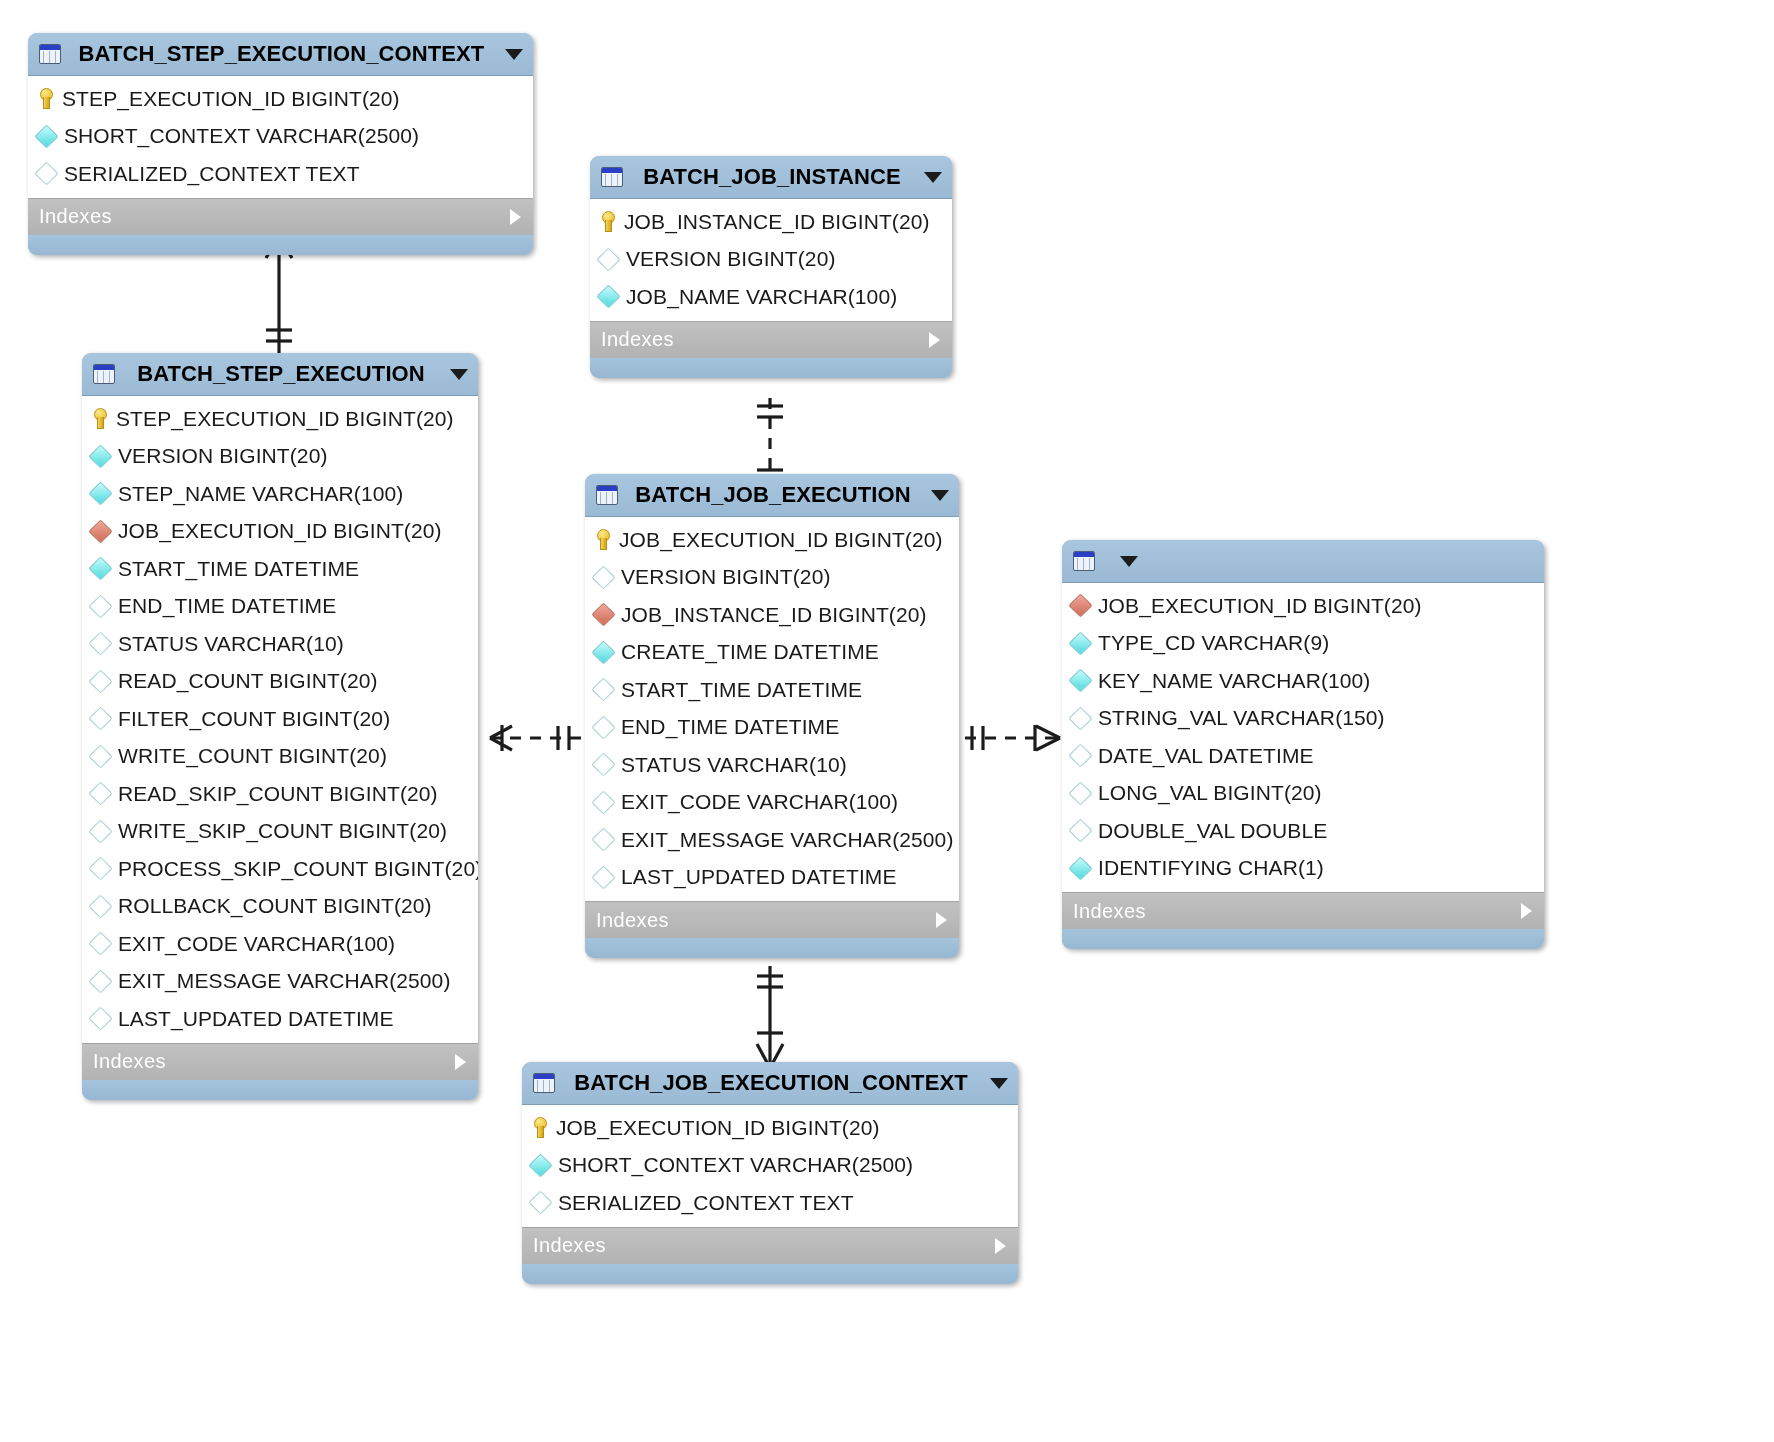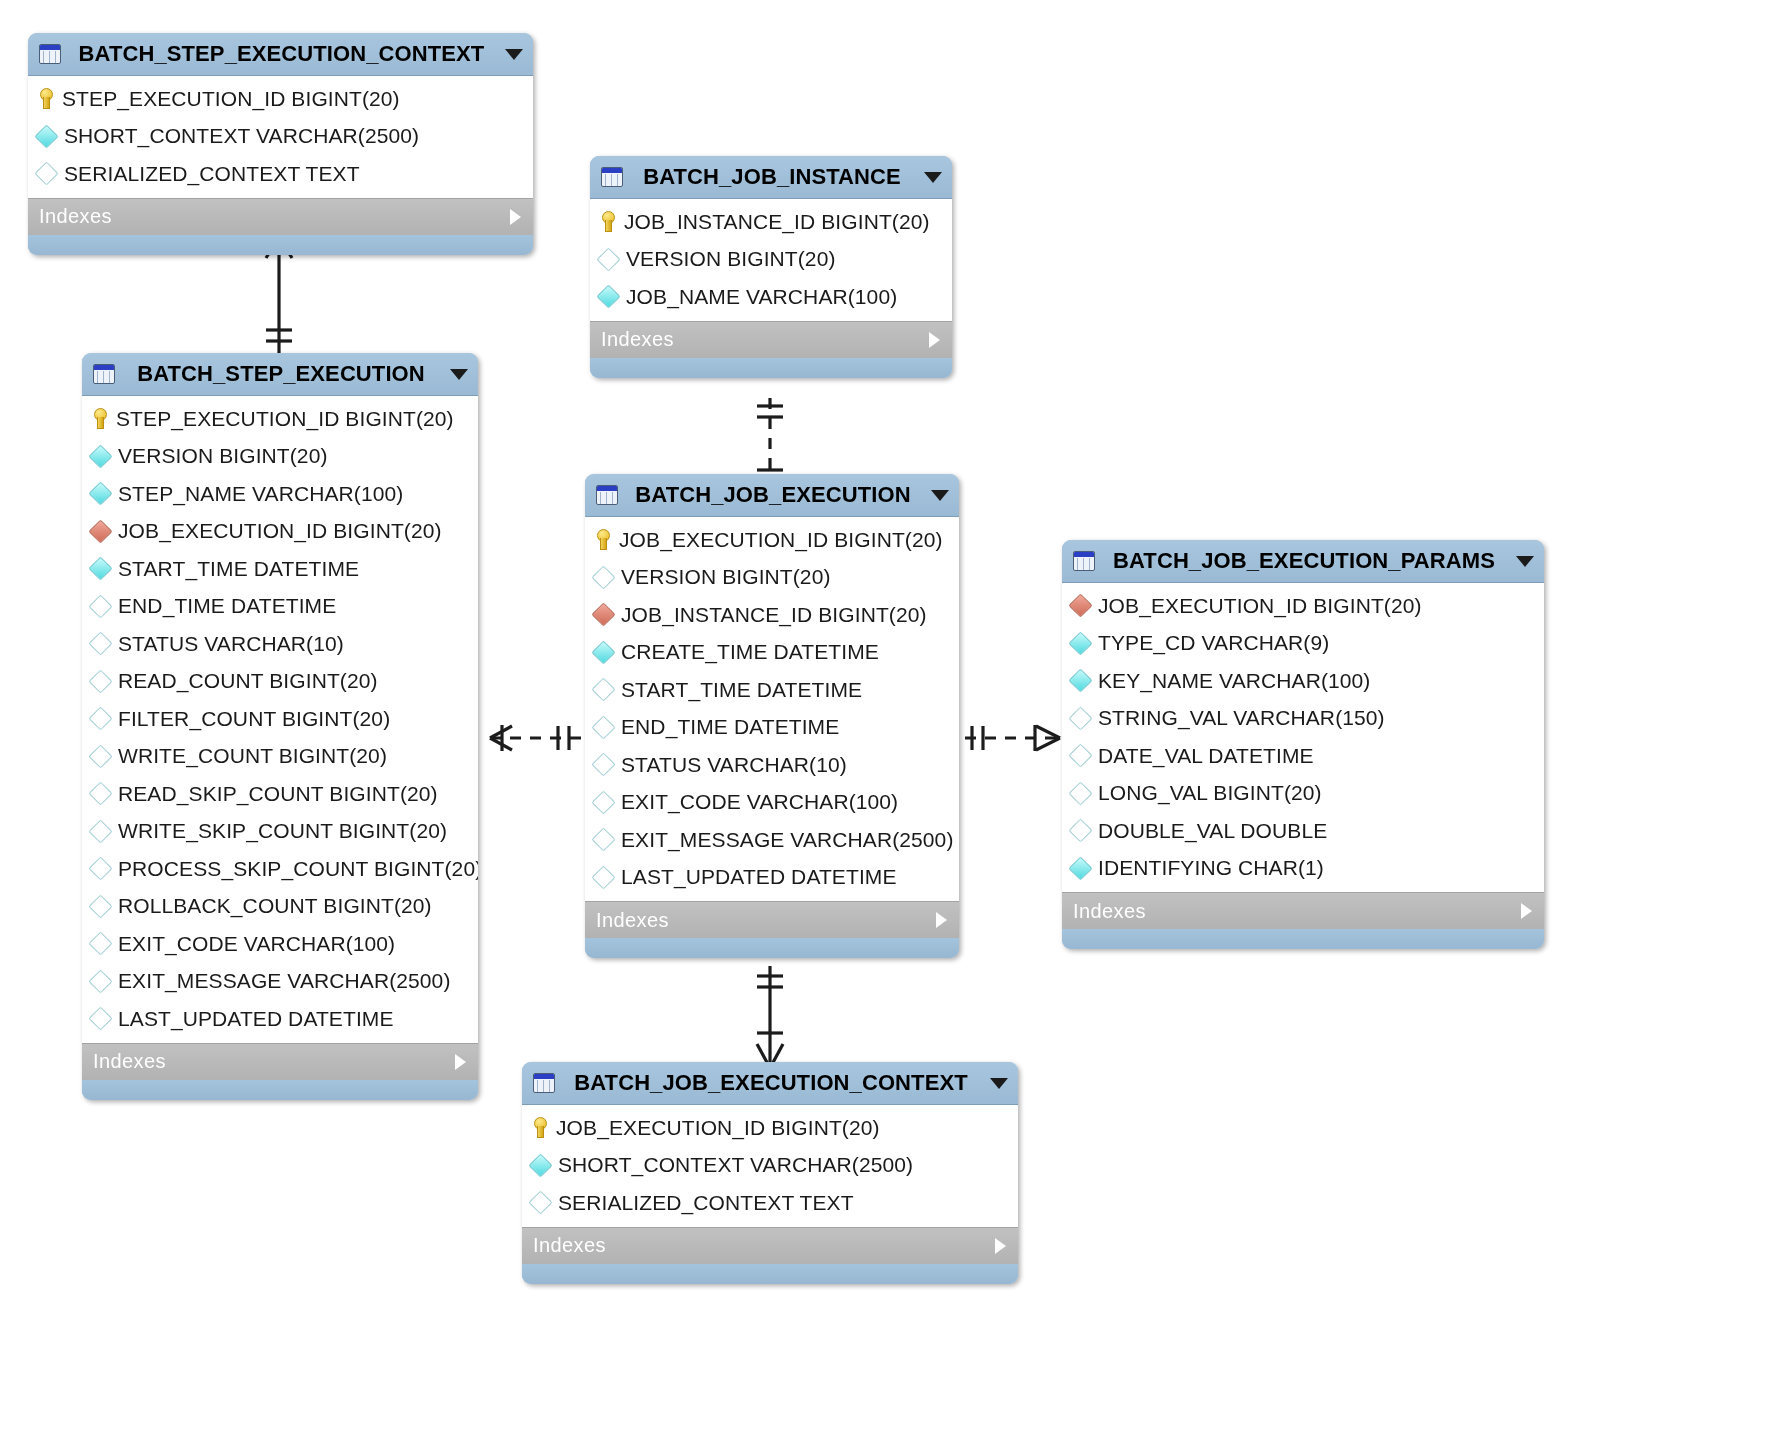--- a/index.html
+++ b/index.html
@@ -368,21 +368,20 @@
     <div class="ent-indexes">
       <span class="idx-label">Indexes</span>
       <span class="idx-arrow"></span>
     </div>
     <div class="ent-foot"></div>
   </div>
 
   <div class="entity" style="left:1062px; top:540px; width:482px;">
     <div class="ent-header">
       <span class="tbl-icon"></span>
-      <span class="ent-title">BATCH_JOB_EXECUTION_PARAMS</span>
       <span class="caret"></span>
     </div>
     <div class="ent-cols">
       <div class="col-row">
         <span class="ico ico-dia dia-fk"></span>
         <span class="col-label">JOB_EXECUTION_ID BIGINT(20)</span>
       </div>
       <div class="col-row">
         <span class="ico ico-dia dia-filled"></span>
         <span class="col-label">TYPE_CD VARCHAR(9)</span>

